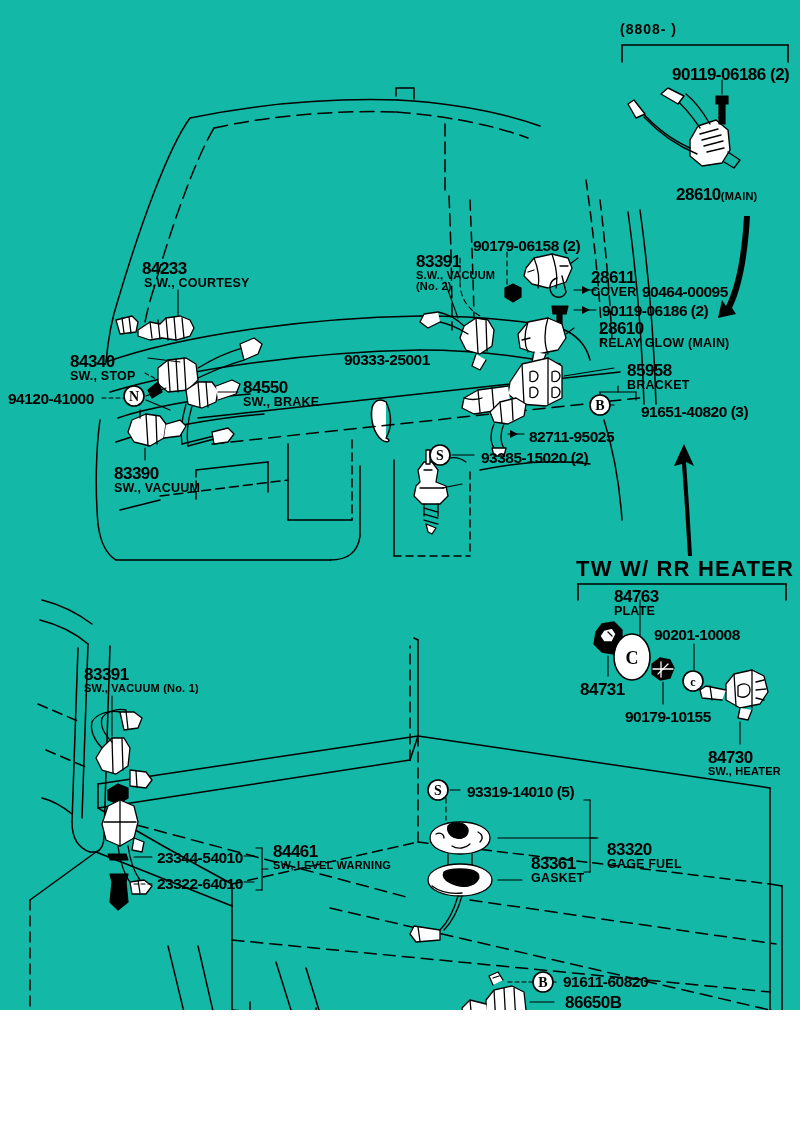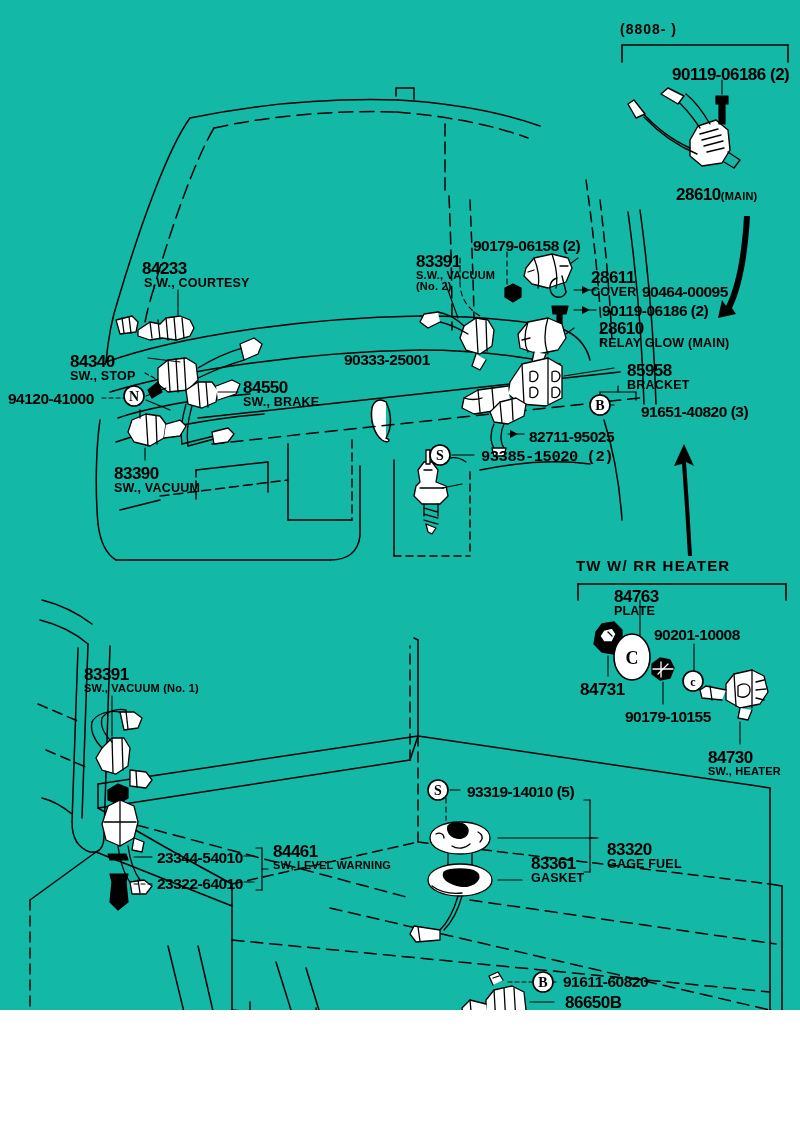--- a/index.html
+++ b/index.html
@@ -21,21 +21,21 @@
     position:absolute;
     white-space:nowrap;
     line-height:1.0;
     font-weight:bold;
     letter-spacing:-0.2px;
   }
   .pn{ font-size:17px; font-weight:bold; letter-spacing:-0.5px; }
   .pn-sm{ font-size:15.5px; font-weight:bold; letter-spacing:-0.5px; }
   .desc{ font-size:12.5px; font-weight:bold; letter-spacing:0.2px; }
   .desc-sm{ font-size:11px; font-weight:bold; letter-spacing:0.2px; }
-  .sect{ font-size:15px; font-weight:bold; letter-spacing:1.2px; }
+  .sect{ font-size:22px; font-weight:bold; letter-spacing:1.2px; }
   .code{ font-size:14px; font-weight:bold; letter-spacing:1px; }
   .stk{ display:block; }
 </style>
 </head>
 <body>
 
 <div id="page">
 
   <svg class="art" viewBox="0 0 800 1146">
     <g fill="none" stroke="#000" stroke-width="1.3" stroke-linecap="round" stroke-linejoin="round">
@@ -549,21 +549,21 @@
   <div class="lbl pn-sm" style="left:8px; top:391px;">94120-41000</div>
 
   <div class="lbl" style="left:114px; top:465px;">
     <span class="pn stk">83390</span>
     <span class="desc stk">SW., VACUUM</span>
   </div>
 
   <div class="lbl pn-sm" style="left:344px; top:352px;">90333-25001</div>
 
   <div class="lbl pn-sm" style="left:529px; top:429px;">82711-95025</div>
-  <div class="lbl pn-sm" style="left:481px; top:450px;font-family:Liberation Mono, monospace;">93385-15020 (2)</div>
+  <div class="lbl pn-sm" style="left:481px; top:450px;">93385-15020 (2)</div>
 
 
   <div class="lbl sect" style="left:576px; top:558px;">TW  W/ RR  HEATER</div>
 
   <div class="lbl" style="left:614px; top:588px; ">
     <span class="pn stk">84763</span>
     <span class="desc stk">PLATE</span>
   </div>
 
   <div class="lbl pn-sm" style="left:654px; top:627px;">90201-10008</div>

